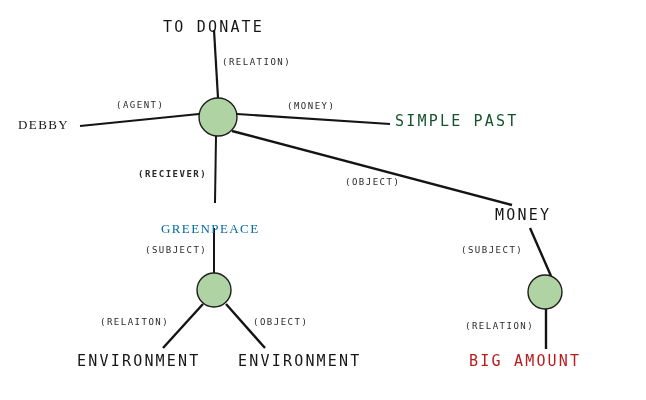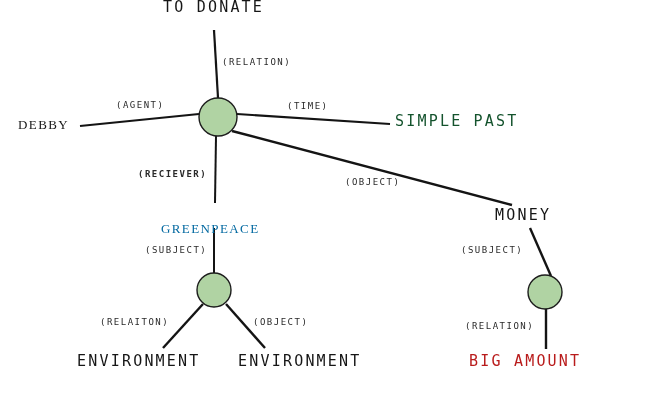--- a/index.html
+++ b/index.html
@@ -83,33 +83,33 @@
         <line class="edge-line" x1="546" y1="309" x2="546" y2="349" stroke-width="2.4" stroke="#141414"></line>
       </g>
     <g id="nodes-layer">
         <circle class="node-circle" cx="218" cy="117" r="19" fill="#b0d3a3" stroke="#1d1d1d"></circle>
         <circle class="node-circle" cx="214" cy="290" r="17" fill="#b0d3a3" stroke="#1d1d1d"></circle>
         <circle class="node-circle" cx="545" cy="292" r="17" fill="#b0d3a3" stroke="#1d1d1d"></circle>
       </g>
   </svg>
 
   <div id="concepts-layer">
-      <div class="concept-label" style="left: 163px; top: 0; color: rgb(22, 22, 22);">TO DONATE</div>
+      <div class="concept-label" style="left: 163px; top: 20px; color: rgb(22, 22, 22);">TO DONATE</div>
       <div class="concept-label smallcaps" style="left: 18px; top: 113px; color: rgb(22, 22, 22);">Debby</div>
       <div class="concept-label" style="left: 395px; top: 114px; color: #14532d;">SIMPLE PAST</div>
       <div class="concept-label smallcaps" style="left: 161px; top: 217px; color: #0369a1;">Greenpeace</div>
       <div class="concept-label" style="left: 495px; top: 208px; color: rgb(22, 22, 22);">MONEY</div>
       <div class="concept-label" style="left: 77px; top: 354px; color: rgb(22, 22, 22);">ENVIRONMENT</div>
       <div class="concept-label" style="left: 238px; top: 354px; color: rgb(22, 22, 22);">ENVIRONMENT</div>
       <div class="concept-label" style="left: 469px; top: 354px; color: #b91c1c;">BIG AMOUNT</div>
     </div>
   <div id="relations-layer">
       <div class="relation-label" style="left: 222px; top: 58px; color: rgb(42, 42, 42);">(RELATION)</div>
       <div class="relation-label" style="left: 108px; top: 101px; color: rgb(42, 42, 42); margin-left: 8px;">(AGENT)</div>
-      <div class="relation-label" style="left: 287px; top: 102px; color: rgb(42, 42, 42);">(TIME)</div>
+      <div class="relation-label" style="left: 287px; top: 102px; color: rgb(42, 42, 42);">(MONEY)</div>
       <div class="relation-label" style="left: 138px; top: 170px; color: rgb(42, 42, 42); font-weight: bold;">(RECIEVER)</div>
       <div class="relation-label" style="left: 345px; top: 178px; color: rgb(42, 42, 42);">(OBJECT)</div>
       <div class="relation-label" style="left: 145px; top: 246px; color: rgb(42, 42, 42);">(SUBJECT)</div>
       <div class="relation-label" style="left: 100px; top: 318px; color: rgb(42, 42, 42);">(RELAITON)</div>
       <div class="relation-label" style="left: 253px; top: 318px; color: rgb(42, 42, 42);">(OBJECT)</div>
       <div class="relation-label" style="left: 461px; top: 246px; color: rgb(42, 42, 42);">(SUBJECT)</div>
       <div class="relation-label" style="left: 465px; top: 322px; color: rgb(42, 42, 42);">(RELATION)</div>
     </div>
 
 </div>

